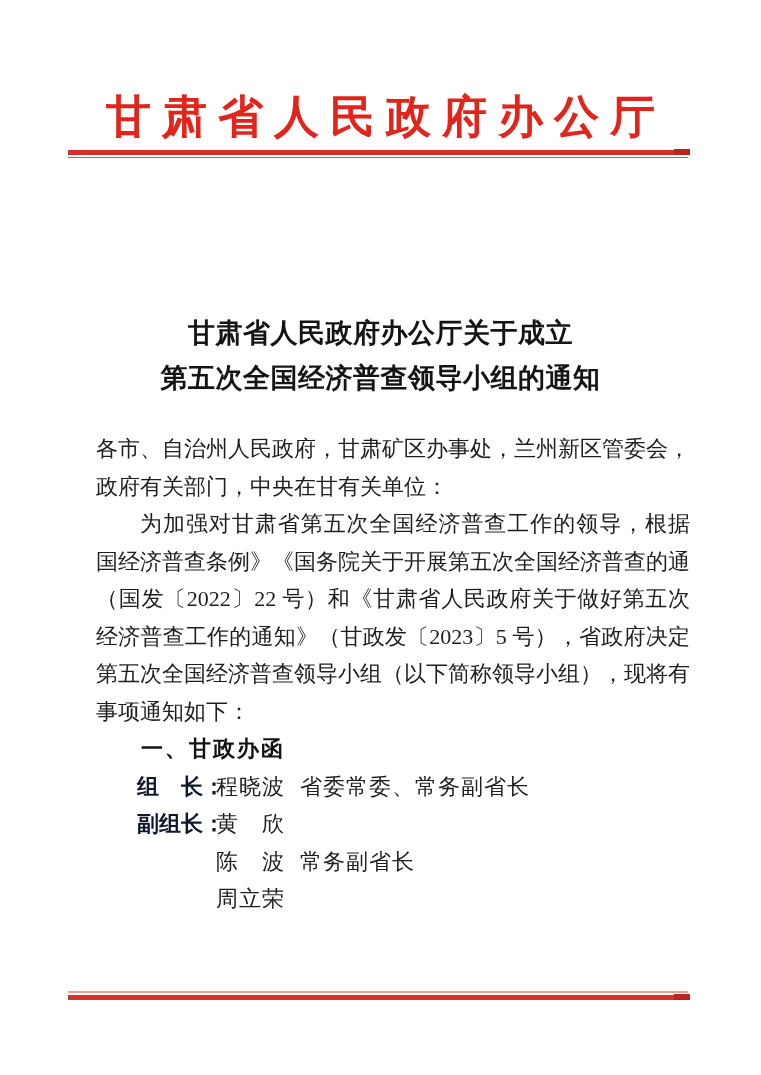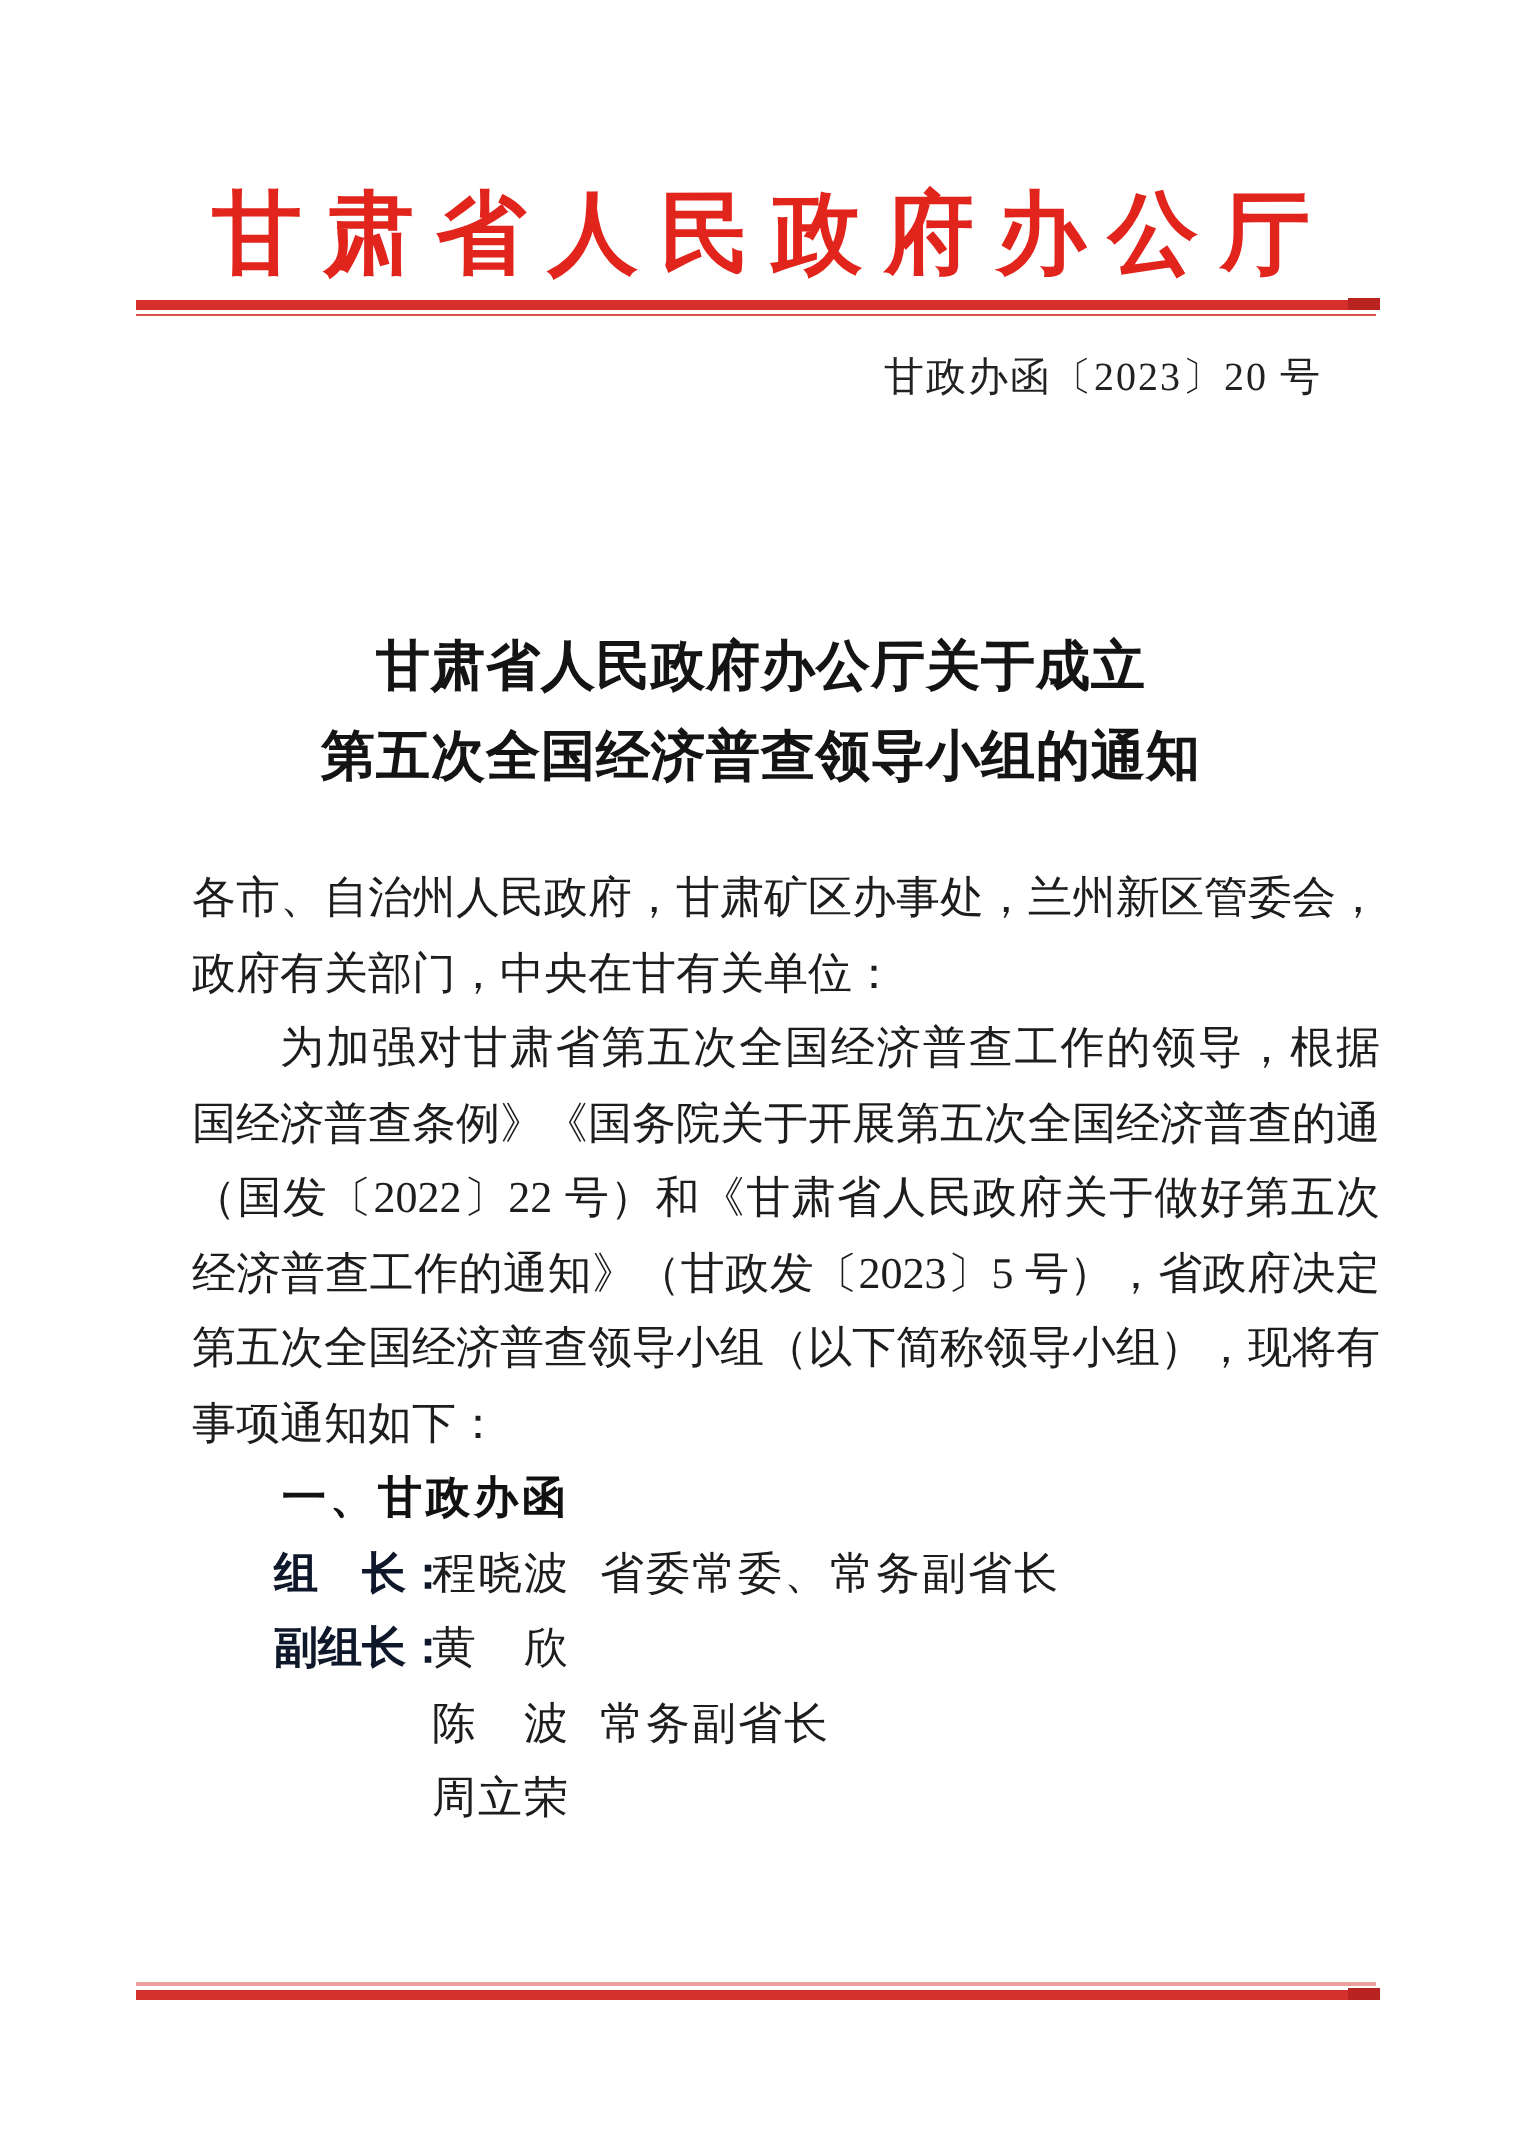--- a/index.html
+++ b/index.html
@@ -142,21 +142,20 @@
 
 <div class="page">
 
   <div class="agency">甘肃省人民政府办公厅</div>
 
   <div class="rule rule-top">
     <div class="thick"></div>
     <div class="thin"></div>
   </div>
 
-  <div class="docnum">甘政办函〔2023〕20 号</div>
 
   <div class="doc-title">
     <div>甘肃省人民政府办公厅关于成立</div>
     <div>第五次全国经济普查领导小组的通知</div>
   </div>
 
   <div class="body-block">
     <p class="bline wrapjust">各市、自治州人民政府，甘肃矿区办事处，兰州新区管委会，省</p>
     <p class="bline">政府有关部门，中央在甘有关单位：</p>
     <p class="bline wrapjust indent">为加强对甘肃省第五次全国经济普查工作的领导，根据《全</p>

